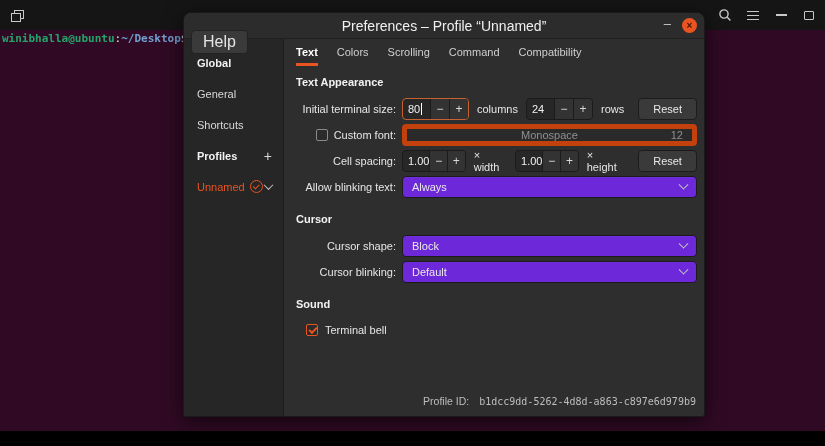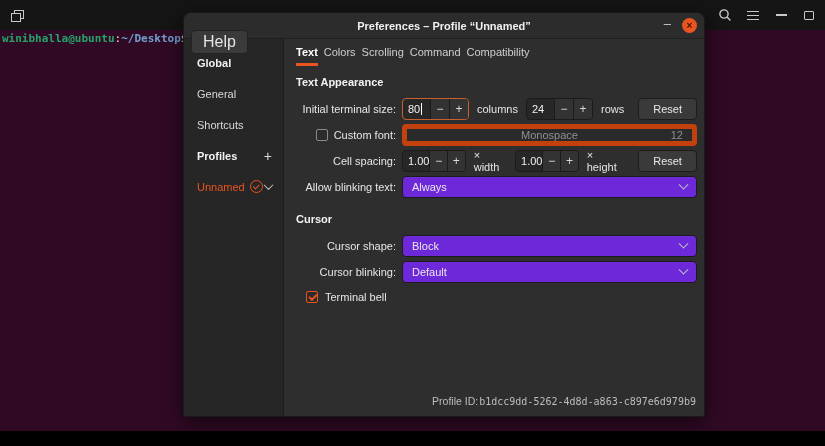--- a/index.html
+++ b/index.html
@@ -44,21 +44,21 @@
     position:relative; height:26px; flex:0 0 26px; display:flex; align-items:center;
     padding:0 7px; border-bottom:1px solid #202020; border-radius:8px 8px 0 0;
     background:#2c2c2c;
   }
   .help-btn {
     font-family:inherit; font-size:16px; color:#e4e4e4; background:#3a3a3a;
     border:1px solid #222; border-radius:4px; padding:2px 11px; cursor:pointer;margin-top:32px;
   }
   .d-title {
     position:absolute; left:50%; transform:translateX(-50%);
-    font-weight:bold; font-size:11px; color:#f0f0f0; white-space:nowrap;
+    font-weight:normal; font-size:14px; color:#f0f0f0; white-space:nowrap;
   }
   .d-controls { margin-left:auto; display:flex; align-items:center; gap:9px; }
   .min-btn { background:none; border:none; color:#cfcfcf; font-size:13px; line-height:1; cursor:pointer; padding:0 2px 4px 2px; }
   .close-btn {
     width:15px; height:15px; border-radius:50%; border:none; background:#e95420;
     color:#441408; font-size:10px; font-weight:bold; line-height:14px; text-align:center;
     cursor:pointer; padding:0;
   }
   .d-body { flex:1; display:flex; min-height:0; border-radius:0 0 3px 3px; overflow:hidden; }
   
@@ -85,21 +85,21 @@
     border-left:1.5px solid #e95420; border-bottom:1.5px solid #e95420;
     transform:rotate(-45deg);
   }
   .chev {
     width:7px; height:7px; border-right:1.5px solid #c4c4c4; border-bottom:1.5px solid #c4c4c4;
     transform:rotate(45deg) translate(-1px,-1px); display:inline-block;
   }
   .sb-chev { margin-left:auto; }
   
   .main { flex:1; position:relative; display:flex; flex-direction:column; background:#2e2e2e; }
-  .tabs { flex:0 0 27px; display:flex; align-items:stretch; gap:6px; padding-left:12px; }
+  .tabs { flex:0 0 27px; display:flex; align-items:stretch; gap:19px; padding-left:12px; }
   .tab { display:flex; align-items:center; color:#cfcfcf; cursor:pointer; border-bottom:3px solid transparent; padding-top:2px; }
   .tab.active { color:#ffffff; font-weight:600; border-bottom-color:#e95420; }
   .content { flex:1; padding:7px 9px 0 12px; }
   .section-title { font-weight:bold; color:#f2f2f2; margin:3px 0 9px 0; }
   .section-title.spaced { margin-top:14px; }
   .row { display:flex; align-items:center; height:24px; margin-bottom:2px; gap:6px; }
   .label { flex:0 0 100px; text-align:right; color:#e6e6e6; }
   .label-cell { flex:0 0 100px; display:flex; justify-content:flex-end; align-items:center; gap:6px; }
   .unit { color:#e6e6e6; padding:0 2px; }
   .spacer { flex:1; }
@@ -140,21 +140,21 @@
   
   .dropdown {
     flex:1; height:22px; background:#6d28d9; border:1px solid #1b1b1b; border-radius:4px;
     display:flex; align-items:center; padding:0 9px; color:#e9e9e9; cursor:pointer;
     box-shadow:inset 0 1px 0 rgba(255,255,255,.03);
   }
   .dd-chev { margin-left:auto; transform:rotate(45deg) translate(-2px,-2px); }
   .bell-row { display:flex; align-items:center; gap:7px; height:22px; margin-left:10px; }
   .footer {
     position:absolute; right:10px; bottom:9px; color:#bdbdbd; font-size:10.5px;
-    display:flex; gap:1px; align-items:baseline;margin-left:40px;
+    display:flex; gap:10px; align-items:baseline;margin-left:40px;
   }
   .footer .mono { font-family:"DejaVu Sans Mono", monospace; font-size:10px; }
   
   .icon-restore { position:relative; width:11px; height:10px; }
   .icon-restore::before { content:""; position:absolute; left:3px; top:0; width:8px; height:7px; border:1.3px solid #c8c8c8; }
   .icon-restore::after { content:""; position:absolute; left:0; top:3px; width:8px; height:7px; border:1.3px solid #c8c8c8; background:#151515; }
   .icon-burger { width:12px; height:9px; border-top:1.4px solid #c8c8c8; border-bottom:1.4px solid #c8c8c8; position:relative; }
   .icon-burger::after { content:""; position:absolute; left:0; top:3px; width:12px; height:1.4px; background:#c8c8c8; }
   .icon-min { width:11px; height:1.5px; background:#c8c8c8; }
   .icon-max { width:10px; height:9px; border:1.4px solid #c8c8c8; border-radius:1px; }
@@ -308,20 +308,21 @@
           </div>
 
           <div class="row">
             <div class="label">Cursor blinking:</div>
             <div class="dropdown">
               <span>Default</span>
               <span class="chev dd-chev"></span>
             </div>
           </div>
 
+          <div class="section-title spaced">Sound</div>
 
           <div class="bell-row">
             <span class="checkbox checked"></span>
             <span>Terminal bell</span>
           </div>
 
         </div>
 
         <div class="footer">
           <span>Profile ID:</span>

